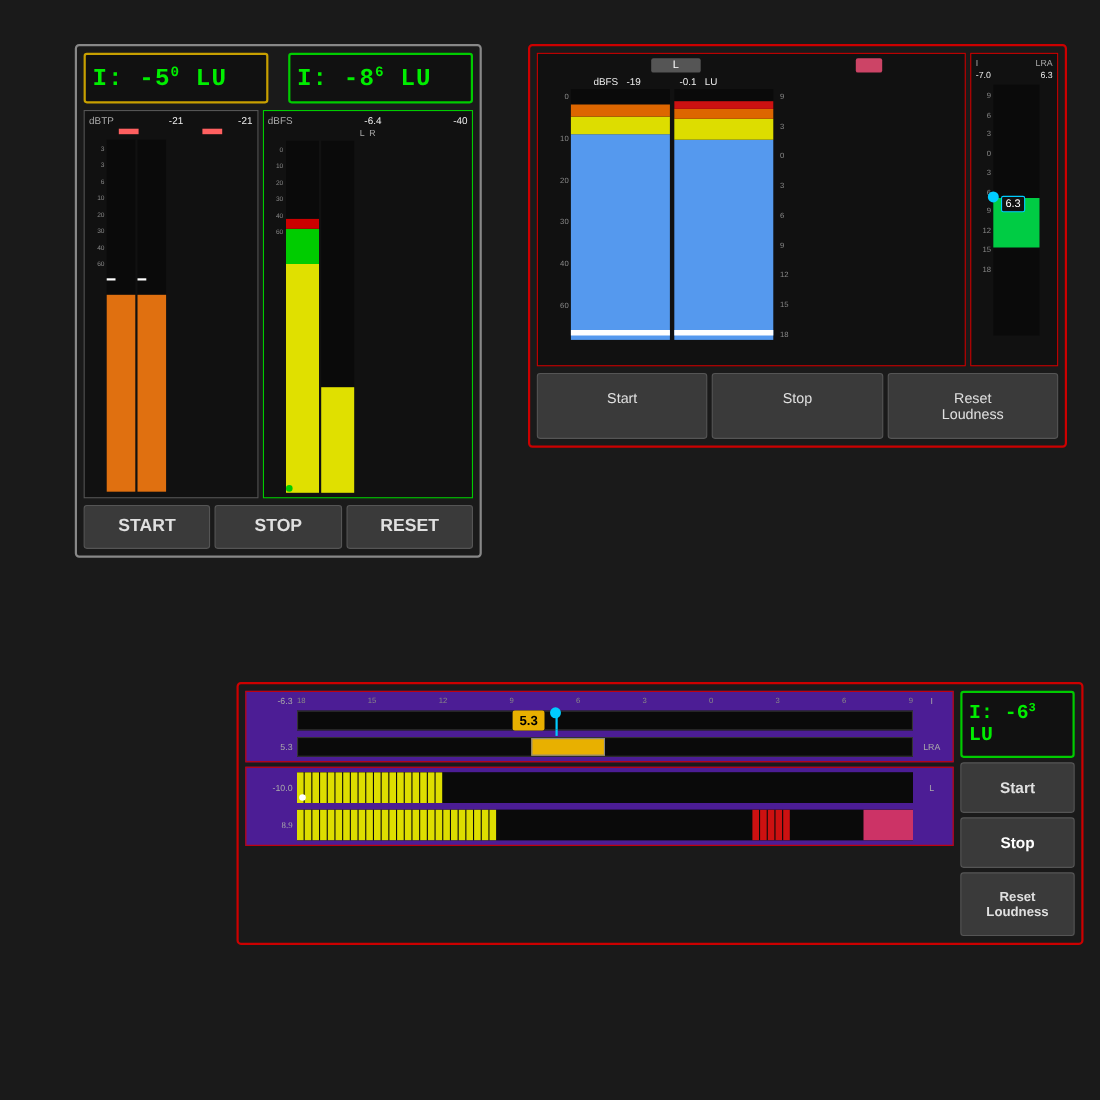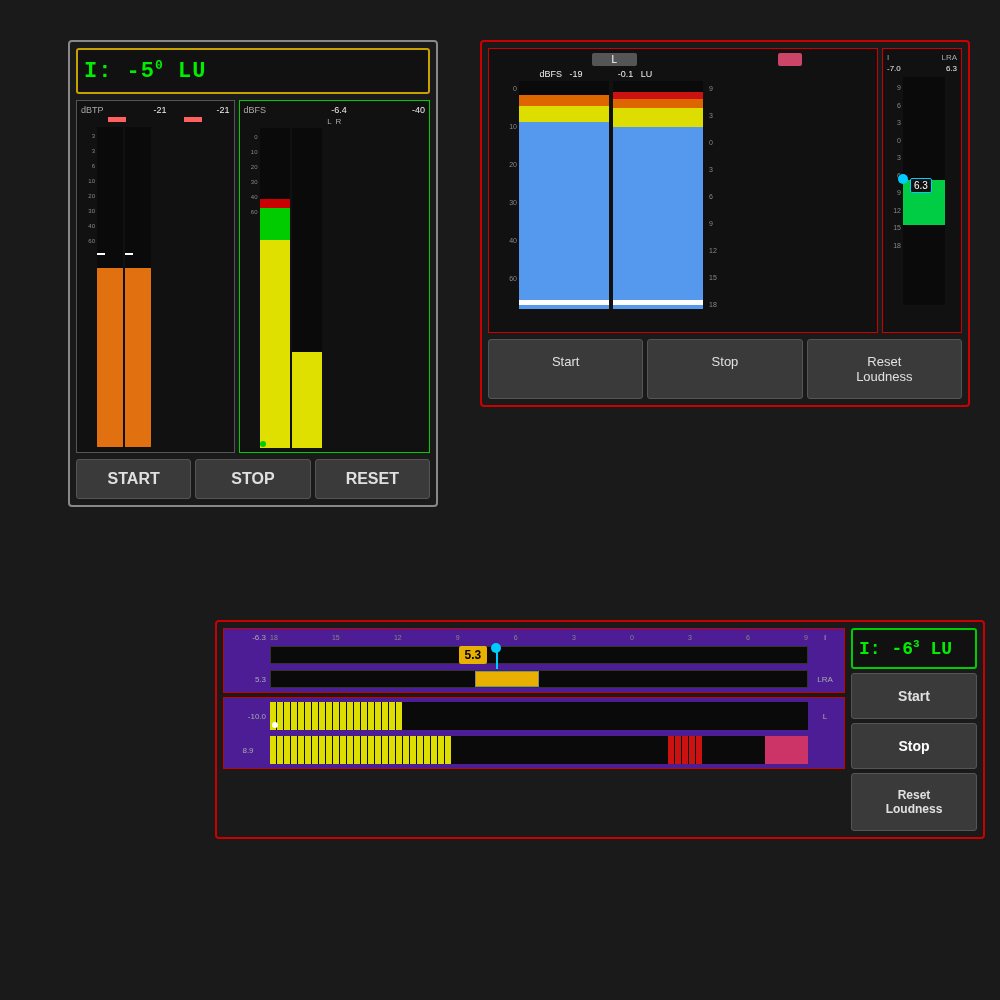--- a/index.html
+++ b/index.html
@@ -154,21 +154,21 @@
       display: flex;
       gap: 6px;
     }
     .w3-left {
       flex: 1;
       display: flex;
       flex-direction: column;
       gap: 4px;
     }
     .w3-right {
-      width: 126px;
+      width: 104px;
       display: flex;
       flex-direction: column;
       gap: 4px;
     }
     
     .w3-vu-section {
       background: #4c1d95;
       border: 1px solid #cc0000;
       padding: 4px 6px;
       display: flex;
@@ -203,20 +203,25 @@
   </style>
 </head>
 <body>
 
 <div class="widget1">
 
   <div class="w1-top-row">
     <div class="w1-display">
       <span class="w1-display-text">
         I: -5<sup>0</sup> LU
+      </span>
+    </div>
+    <div class="w1-display green-border">
+      <span class="w1-display-text">
+        I: -8<sup>6</sup> LU
       </span>
     </div>
   </div>
 
   <div class="w1-meters-row">
 
     <div class="w1-meter-group" style="flex:0.9">
       <div class="meter-header">
         <span class="meter-label">dBTP</span>
         <span class="meter-value">-21</span>
@@ -483,21 +488,21 @@
             <div style="width:6px; height:100%; background:#dddd00;"></div>
             <div style="width:6px; height:100%; background:#dddd00;"></div>
           </div>
 
           <div style="position:absolute; left:2px; bottom:2px; width:6px; height:6px; background:#fff; border-radius:50%;"></div>
         </div>
         <div style="width:26px; font-size:8px; color:#aaa; text-align:center;">L</div>
       </div>
 
       <div style="display:flex; align-items:center; gap:4px;">
-        <div style="width:36px; font-size:8px; color:#aaa; text-align:center;">8.9</div>
+        <div style="width:36px; font-size:8px; color:#aaa; text-align:right;font-family:Liberation Serif, serif;">8.9</div>
         <div style="flex:1; height:28px; background:#0a0a0a; position:relative; overflow:hidden;">
 
           <div style="position:absolute; left:0; top:0; bottom:0; width:74%; display:flex; gap:1px;">
             <div style="width:6px; height:100%; background:#dddd00;"></div>
             <div style="width:6px; height:100%; background:#dddd00;"></div>
             <div style="width:6px; height:100%; background:#dddd00;"></div>
             <div style="width:6px; height:100%; background:#dddd00;"></div>
             <div style="width:6px; height:100%; background:#dddd00;"></div>
             <div style="width:6px; height:100%; background:#dddd00;"></div>
             <div style="width:6px; height:100%; background:#dddd00;"></div>

